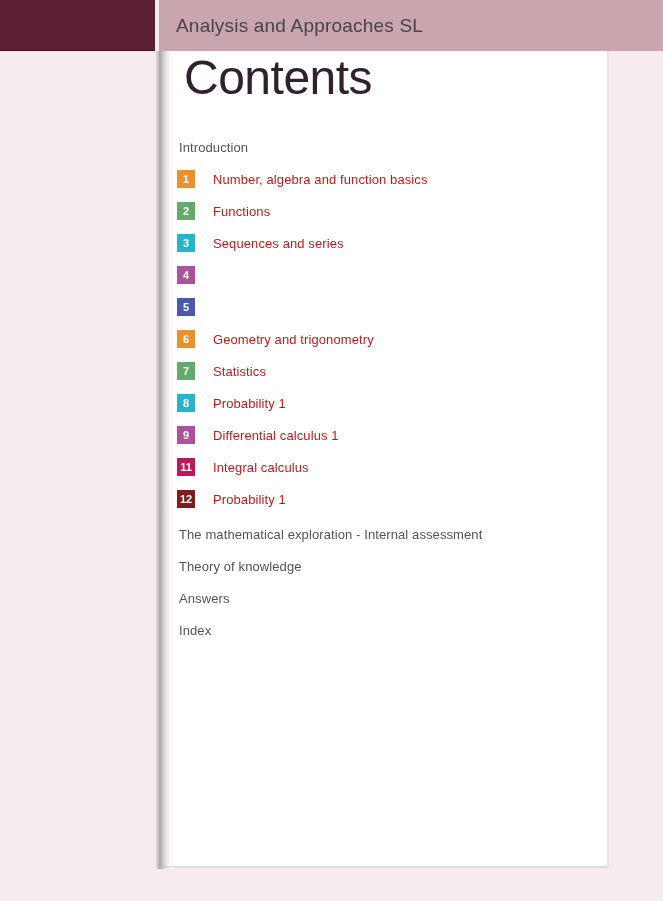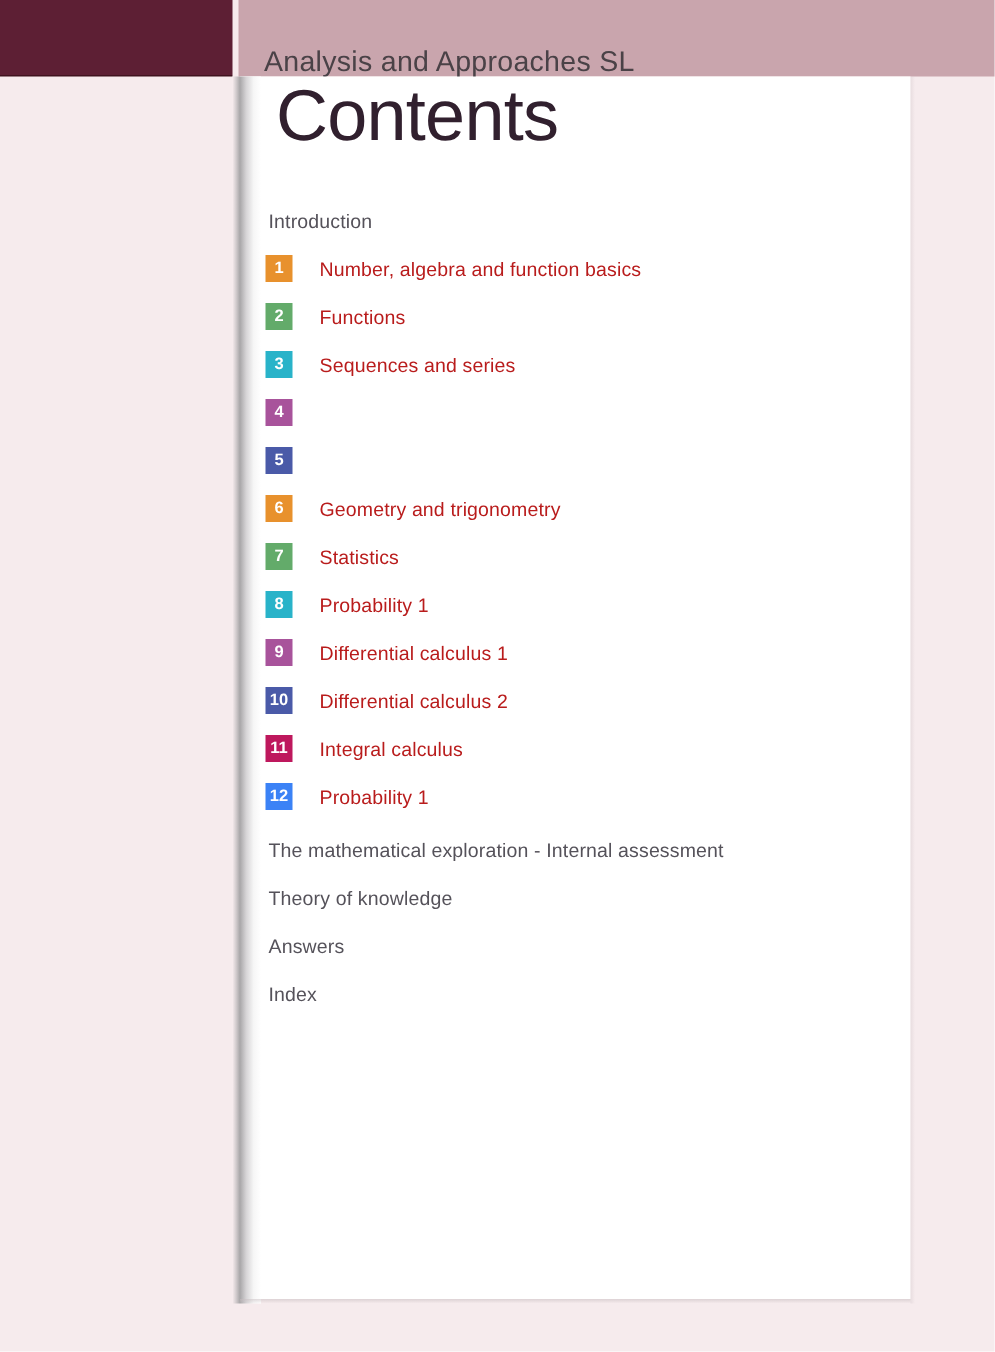--- a/index.html
+++ b/index.html
@@ -34,21 +34,21 @@
     background: #40131f;
   }
   #header-bar {
     position: absolute;
     left: 159px; top: 0;
     width: 504px; height: 51px;
     background: #c9a5ad;
   }
   #header-title {
     position: absolute;
-    left: 176px; top: 16px;
+    left: 176px; top: 0;
     height: 51px;
     line-height: 51px;
     font-size: 19px;
     letter-spacing: 0.2px;
     color: #4a4247;
     white-space: nowrap;
   }
 
   
   #page-sheet {
@@ -186,29 +186,25 @@
     </div>
     <div class="toc-row">
       <span class="toc-badge" style="background: rgb(41, 179, 201);">8</span>
       <span class="toc-label">Probability 1</span>
     </div>
     <div class="toc-row">
       <span class="toc-badge" style="background: rgb(168, 83, 155);">9</span>
       <span class="toc-label">Differential calculus 1</span>
     </div>
     <div class="toc-row">
-      <span class="toc-badge" style="background: rgb(74, 90, 168);">10</span>
-      <span class="toc-label">Differential calculus 2</span>
-    </div>
-    <div class="toc-row">
       <span class="toc-badge" style="background: #be185d;">11</span>
       <span class="toc-label">Integral calculus</span>
     </div>
     <div class="toc-row">
-      <span class="toc-badge" style="background: #3b82f6;">12</span>
+      <span class="toc-badge" style="background: #7f1d1d;">12</span>
       <span class="toc-label">Probability 1</span>
     </div>
     <div class="toc-row toc-gap-before">
       <span class="toc-plain">The mathematical exploration - Internal assessment</span>
     </div>
     <div class="toc-row">
       <span class="toc-plain">Theory of knowledge</span>
     </div>
     <div class="toc-row">
       <span class="toc-plain">Answers</span>

